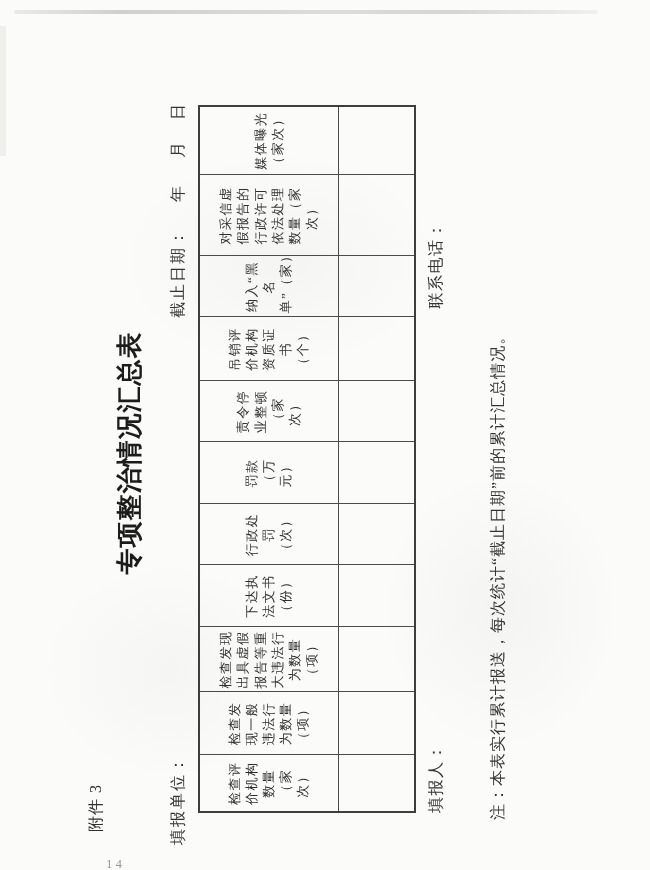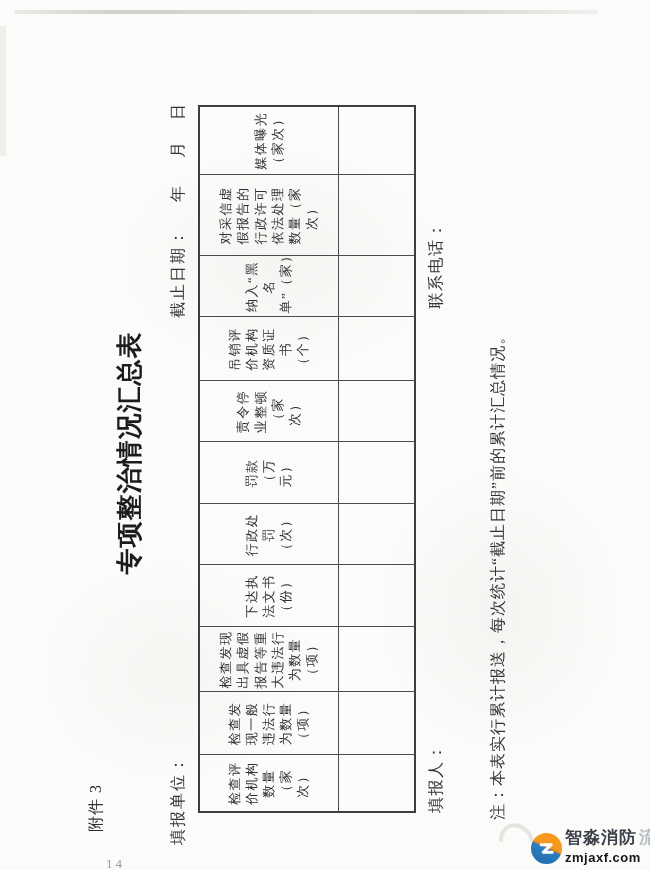--- a/index.html
+++ b/index.html
@@ -174,30 +174,16 @@
 
     <div class="footer-row">
       <span>填报人：</span>
       <span>联系电话：</span>
     </div>
 
     <div class="note">注：本表实行累计报送，每次统计“截止日期”前的累计汇总情况。</div>
 
   </div>
 
-  <div class="watermark">
-    <div class="wm-ghost"></div>
-    <div class="wm-logo">
-      <svg width="19" height="19" viewBox="0 0 20 20">
-        <path d="M4.5 6 L15 6 L6.5 14 L16 14" stroke="#ffffff" stroke-width="3.2" fill="none" stroke-linecap="round" stroke-linejoin="round"></path>
-      </svg>
-    </div>
-    <div class="wm-text">
-      <div class="wm-brand">
-        <span>智淼消防</span><span class="wm-suffix">流</span>
-      </div>
-      <div class="wm-domain">zmjaxf.com</div>
-    </div>
-  </div>
 
   <div class="page-num">14</div>
 
 </div>
 
 </body></html>

